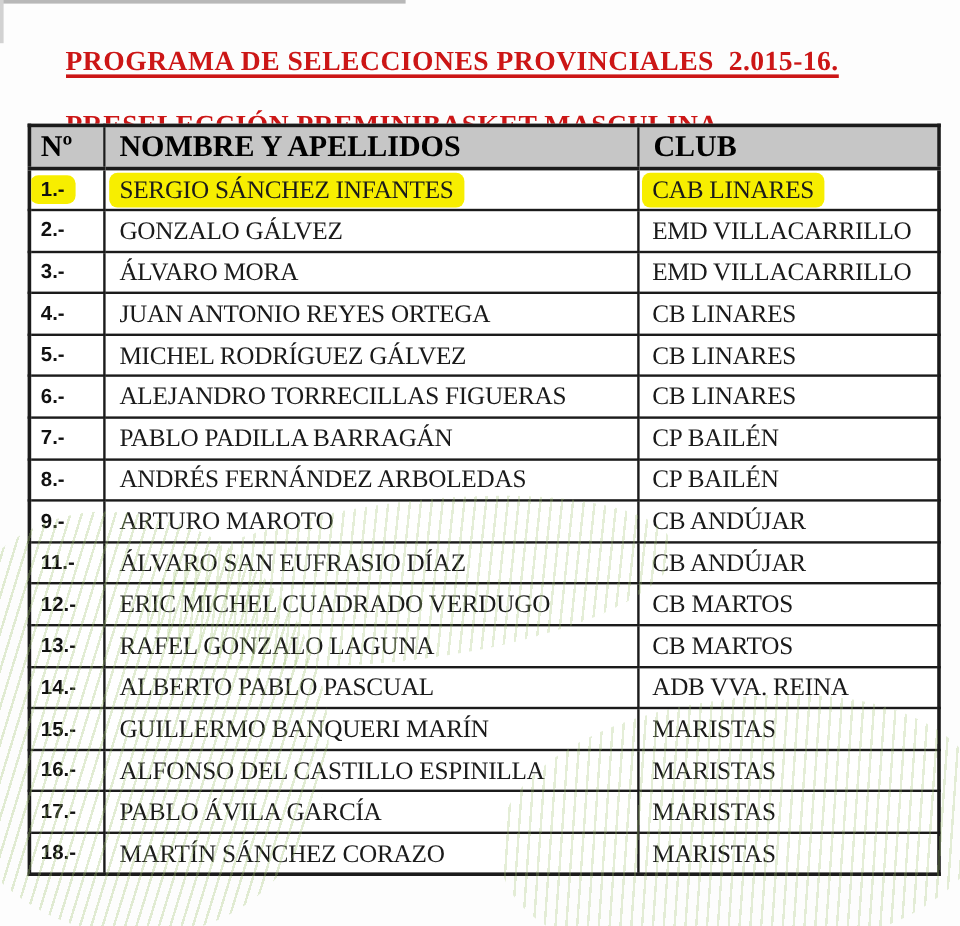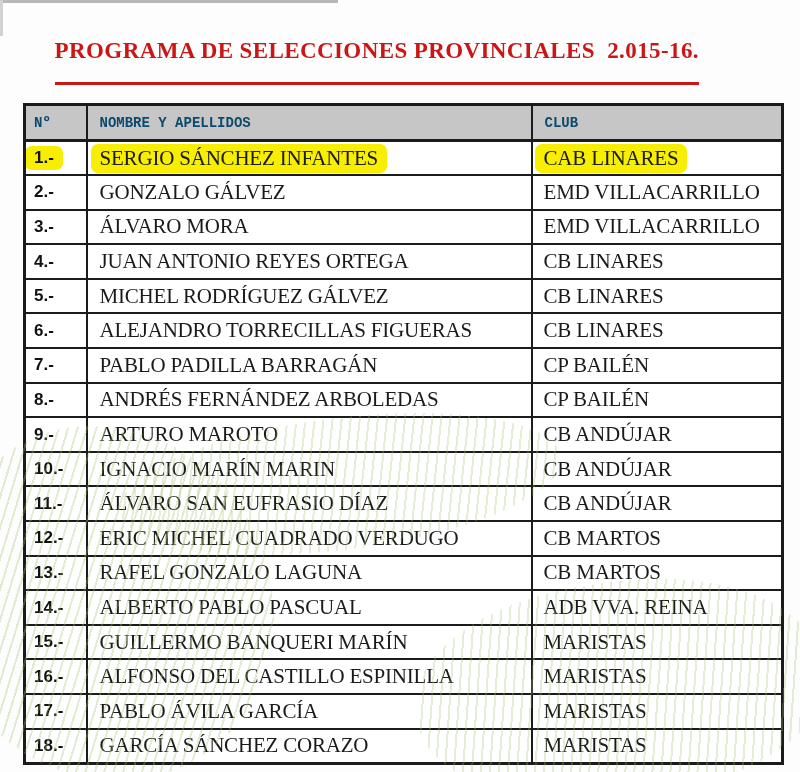--- a/index.html
+++ b/index.html
@@ -24,21 +24,21 @@
     font-weight:bold;
     font-size:23px;
     letter-spacing:0.4px;
     color:#cc1616;
     white-space:pre-wrap;
     line-height:1.0;
   }
   .title-line {
     display:inline-block;
     border-bottom:3px solid #cc1616;
-    padding-bottom:20px;
+    padding-bottom:0;
     margin-bottom:5px;
   }
 
   
   table.roster {
     position:absolute; left:23px; top:103px;
     width:758px;
     border-collapse:collapse;
     table-layout:fixed;
     background:#ffffff;
@@ -53,24 +53,24 @@
   }
   .roster col.c-num  { width:62px;  }
   .roster col.c-name { width:445px; }
   .roster col.c-club { width:251px; }
 
   .roster thead th {
     background:#c6c6c6;
     border-bottom:3px solid #1b1b1b;
     height:36px;
     text-align:left;
-    font-family:Liberation Mono, monospace;
+    font-family:Liberation Serif, serif;
     font-weight:bold;
-    font-size:14px;
-    color:#0c4a6e;
+    font-size:25px;
+    color:#000000;
     padding:0 0 0 12px;
   }
   .roster thead th.col-num { padding-left:8px; }
 
   .roster tbody td { height:34.6px; padding:0 0 0 12px; }
   .roster tbody td.col-num  { padding-left:8px; }
   .roster tbody td.col-club { padding-left:11px;margin-top:40px; }
 
   .num-text {
     font-family:"Liberation Sans", sans-serif;
@@ -181,25 +181,20 @@
     <td class="col-name"><span class="cell-text name-text">ANDRÉS FERNÁNDEZ ARBOLEDAS</span></td>
     <td class="col-club"><span class="cell-text club-text">CP BAILÉN</span></td>
   </tr>
 
   <tr class="roster-row">
     <td class="col-num"><span class="cell-text num-text">9.-</span></td>
     <td class="col-name"><span class="cell-text name-text">ARTURO MAROTO</span></td>
     <td class="col-club"><span class="cell-text club-text">CB ANDÚJAR</span></td>
   </tr>
 
-  <tr class="roster-row">
-    <td class="col-num"><span class="cell-text num-text">10.-</span></td>
-    <td class="col-name"><span class="cell-text name-text">IGNACIO MARÍN MARIN</span></td>
-    <td class="col-club"><span class="cell-text club-text">CB ANDÚJAR</span></td>
-  </tr>
 
   <tr class="roster-row">
     <td class="col-num"><span class="cell-text num-text">11.-</span></td>
     <td class="col-name"><span class="cell-text name-text">ÁLVARO SAN EUFRASIO DÍAZ</span></td>
     <td class="col-club"><span class="cell-text club-text">CB ANDÚJAR</span></td>
   </tr>
 
   <tr class="roster-row">
     <td class="col-num"><span class="cell-text num-text">12.-</span></td>
     <td class="col-name"><span class="cell-text name-text">ERIC MICHEL CUADRADO VERDUGO</span></td>
@@ -231,21 +226,21 @@
   </tr>
 
   <tr class="roster-row">
     <td class="col-num"><span class="cell-text num-text">17.-</span></td>
     <td class="col-name"><span class="cell-text name-text">PABLO ÁVILA GARCÍA</span></td>
     <td class="col-club"><span class="cell-text club-text">MARISTAS</span></td>
   </tr>
 
   <tr class="roster-row">
     <td class="col-num"><span class="cell-text num-text">18.-</span></td>
-    <td class="col-name"><span class="cell-text name-text">GARCÍA SÁNCHEZ CORAZO</span></td>
+    <td class="col-name"><span class="cell-text name-text">MARTÍN SÁNCHEZ CORAZO</span></td>
     <td class="col-club"><span class="cell-text club-text">MARISTAS</span></td>
   </tr>
 </tbody>
   </table>
 
   <div class="wm wm1"></div>
   <div class="wm wm2"></div>
   <div class="wm wm3"></div>
 
 </div>

